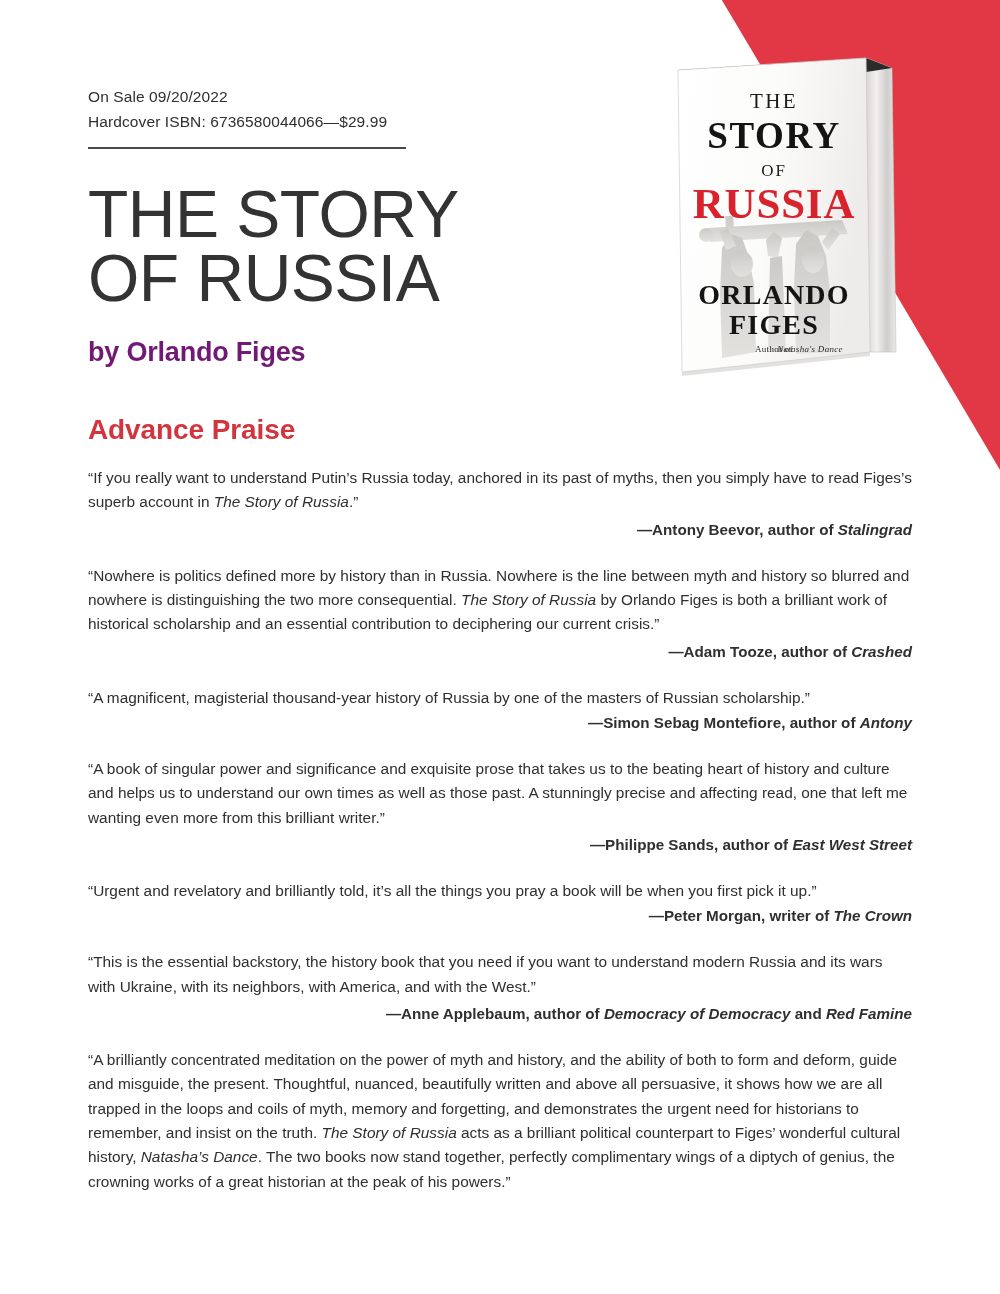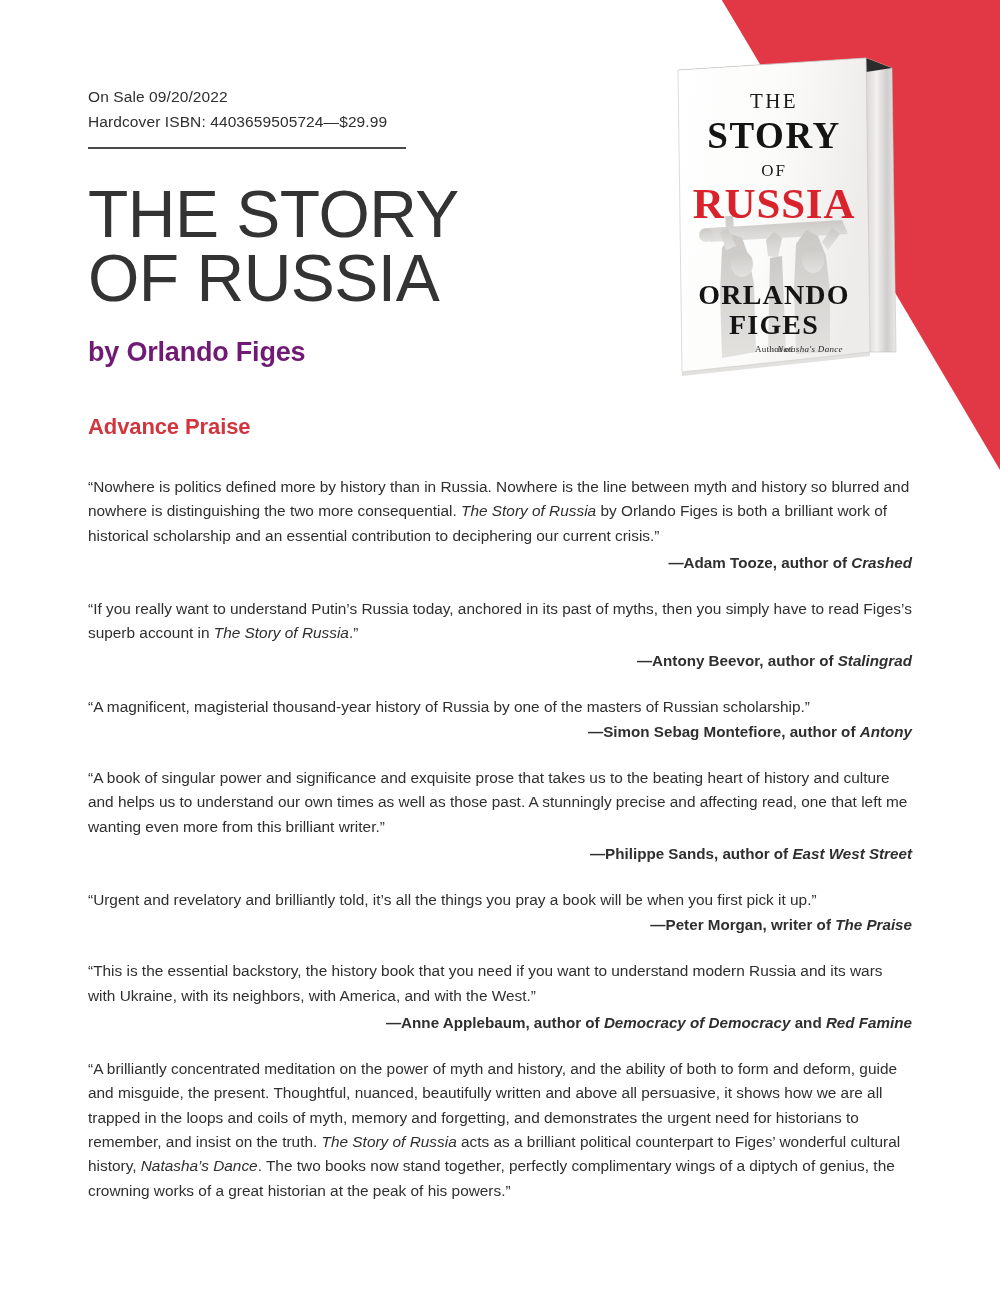--- a/index.html
+++ b/index.html
@@ -91,25 +91,25 @@
 
   
   .praise {
     position: absolute;
     left: 88px;
     top: 414px;
     width: 824px;
   }
 
   .praise-heading {
-    font-size: 22px;
+    font-size: 28px;
     font-weight: 700;
     color: #d2353e;
     letter-spacing: -0.1px;
-    margin-bottom: 35px;
+    margin-bottom: 20px;
   }
 
   .quote-block { margin-bottom: 22px; }
   .quote-block:last-child { margin-bottom: 0; }
 
   .quote-text {
     font-size: 15.4px;
     line-height: 1.58;
     color: #2f2f2f;
     text-align: left;
@@ -135,21 +135,21 @@
   <svg viewBox="0 0 300 470" preserveAspectRatio="none" aria-hidden="true">
     <polygon points="22,0 300,0 300,460 300,470" fill="#e23744"></polygon>
     <polygon points="22,0 300,0 300,462" fill="#e23744"></polygon>
   </svg>
 </div>
 
 <div class="page">
 
   <div class="header">
     <div class="pubinfo-line">On Sale 09/20/2022</div>
-    <div class="pubinfo-line">Hardcover ISBN: 4403659505724—$29.99</div>
+    <div class="pubinfo-line">Hardcover ISBN: 6736580044066—$29.99</div>
 
     <div class="rule"></div>
 
     <div class="booktitle">THE STORY
 OF RUSSIA</div>
 
     <div class="byline">by Orlando Figes</div>
   </div>
 
   <div class="cover-wrap">
@@ -219,42 +219,42 @@
       <polygon points="12,320 200,300 200,304 12,324" fill="#cfcdca" opacity="0.6"></polygon>
     </svg>
   </div>
 
   <div class="praise">
     <div class="praise-heading">Advance Praise</div>
 
     <div>
 
       <div class="quote-block">
+        <div class="quote-text">“If you really want to understand Putin’s Russia today, anchored in its past of myths, then you simply have to read Figes’s superb account in <i>The Story of Russia</i>.”</div>
+        <div class="attribution">—Antony Beevor, author of <i>Stalingrad</i></div>
+      </div>
+
+      <div class="quote-block">
         <div class="quote-text">“Nowhere is politics defined more by history than in Russia. Nowhere is the line between myth and history so blurred and nowhere is distinguishing the two more consequential. <i>The Story of Russia</i> by Orlando Figes is both a brilliant work of historical scholarship and an essential contribution to deciphering our current crisis.”</div>
         <div class="attribution">—Adam Tooze, author of <i>Crashed</i></div>
       </div>
 
       <div class="quote-block">
-        <div class="quote-text">“If you really want to understand Putin’s Russia today, anchored in its past of myths, then you simply have to read Figes’s superb account in <i>The Story of Russia</i>.”</div>
-        <div class="attribution">—Antony Beevor, author of <i>Stalingrad</i></div>
-      </div>
-
-      <div class="quote-block">
         <div class="quote-text">“A magnificent, magisterial thousand-year history of Russia by one of the masters of Russian scholarship.”</div>
         <div class="attribution tight">—Simon Sebag Montefiore, author of <i>Antony</i></div>
       </div>
 
       <div class="quote-block">
         <div class="quote-text">“A book of singular power and significance and exquisite prose that takes us to the beating heart of history and culture and helps us to understand our own times as well as those past. A stunningly precise and affecting read, one that left me wanting even more from this brilliant writer.”</div>
         <div class="attribution">—Philippe Sands, author of <i>East West Street</i></div>
       </div>
 
       <div class="quote-block">
         <div class="quote-text">“Urgent and revelatory and brilliantly told, it’s all the things you pray a book will be when you first pick it up.”</div>
-        <div class="attribution tight">—Peter Morgan, writer of <i>The Praise</i></div>
+        <div class="attribution tight">—Peter Morgan, writer of <i>The Crown</i></div>
       </div>
 
       <div class="quote-block">
         <div class="quote-text">“This is the essential backstory, the history book that you need if you want to understand modern Russia and its wars with Ukraine, with its neighbors, with America, and with the West.”</div>
         <div class="attribution">—Anne Applebaum, author of <i>Democracy of Democracy</i> and <i>Red Famine</i></div>
       </div>
 
       <div class="quote-block">
         <div class="quote-text">“A brilliantly concentrated meditation on the power of myth and history, and the ability of both to form and deform, guide and misguide, the present. Thoughtful, nuanced, beautifully written and above all persuasive, it shows how we are all trapped in the loops and coils of myth, memory and forgetting, and demonstrates the urgent need for historians to remember, and insist on the truth. <i>The Story of Russia</i> acts as a brilliant political counterpart to Figes’ wonderful cultural history, <i>Natasha’s Dance</i>. The two books now stand together, perfectly complimentary wings of a diptych of genius, the crowning works of a great historian at the peak of his powers.”</div>
       </div>

